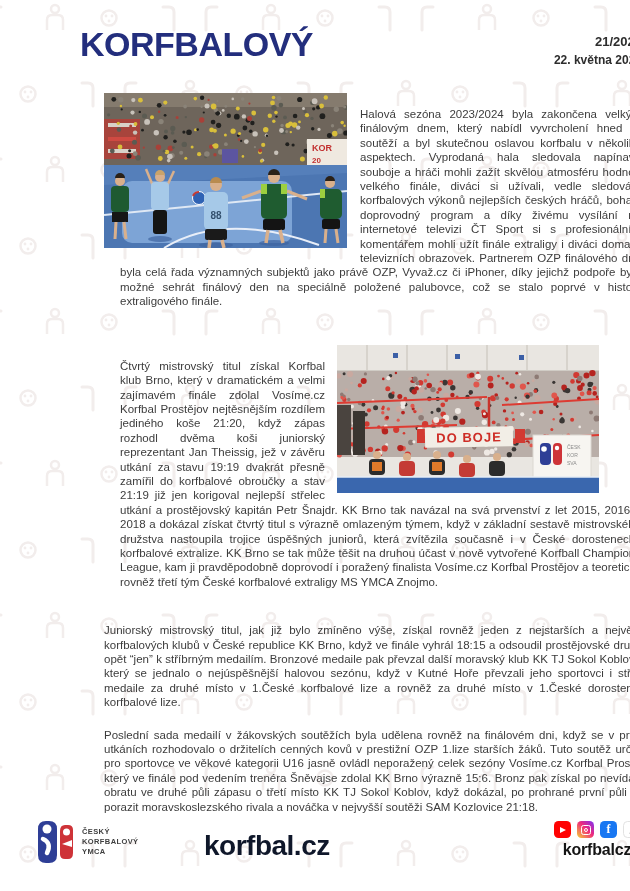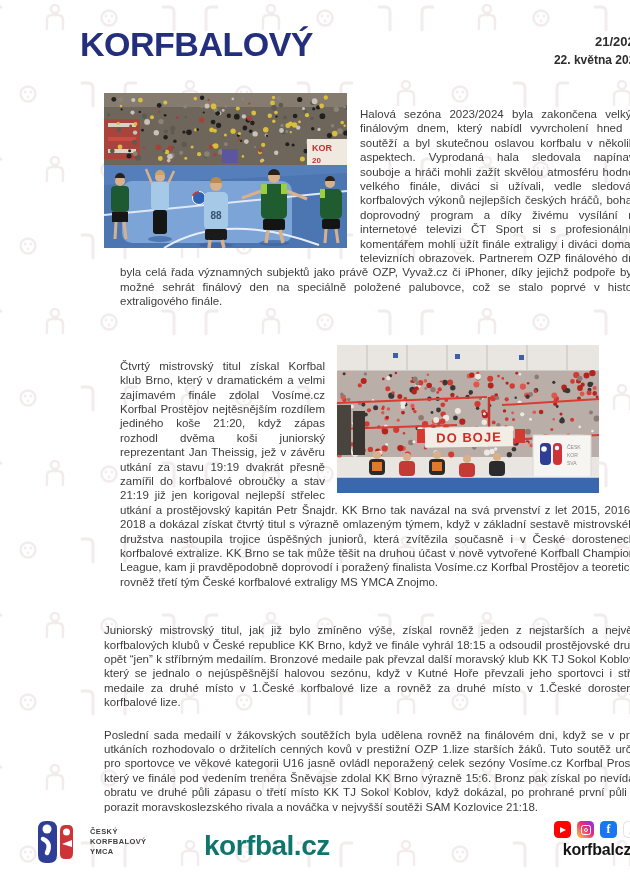--- a/index.html
+++ b/index.html
@@ -19,23 +19,23 @@
   main{padding:21px 15px 0 62px;}
   .para{font-size:11.5px;line-height:14.4px;color:#3c3c3c;text-align:justify;margin:0 0 18px 0;}
   .story{display:flow-root;margin:0 0 18px 0;}
   .story .para{margin:16px;}
   .photo{display:block;}
   .photo1{float:left;width:243px;height:155px;margin:2px 13px 4px 0;}
   .photo2{float:right;width:262px;height:148px;margin:2px 58px 5px 12px;}
 
   
   .footer{position:absolute;left:0;right:0;bottom:10px;height:64px;z-index:1;}
-  .footer-logo{position:absolute;left:35px;top:2px;display:flex;gap:15px;align-items:center;}
+  .footer-logo{position:absolute;left:35px;top:2px;display:flex;gap:7px;align-items:center;}
   .org-name{font-size:7.5px;font-weight:700;color:#3f3f3f;line-height:10px;letter-spacing:0.4px;}
-  .website{position:absolute;left:204px;top:13px;font-size:28px;font-weight:800;color:#0f766e;
+  .website{position:absolute;left:204px;top:13px;font-size:28px;font-weight:800;color:#0f172a;
            letter-spacing:-0.5px;text-decoration:none;}
   .social{position:absolute;right:16px;top:4px;width:118px;text-align:center;}
   .social-icons{display:flex;gap:6px;justify-content:center;}
   .sicon{width:17px;height:17px;border-radius:4.5px;display:flex;align-items:center;justify-content:center;
          box-sizing:border-box;cursor:pointer;}
   .yt{background:#ff0202;}
   .yt .tri{width:0;height:0;border-left:6px solid #fff;border-top:3.5px solid transparent;border-bottom:3.5px solid transparent;margin-left:1px;}
   .ig{background:linear-gradient(45deg,#f5c13d 5%,#ee2a7b 55%,#7b2ff7 100%);}
   .ig .lens{width:8px;height:8px;border:1.6px solid #fff;border-radius:2.5px;position:relative;}
   .ig .lens::after{content:"";position:absolute;left:2px;top:2px;width:4px;height:4px;border:1.2px solid #fff;border-radius:50%;box-sizing:border-box;}

